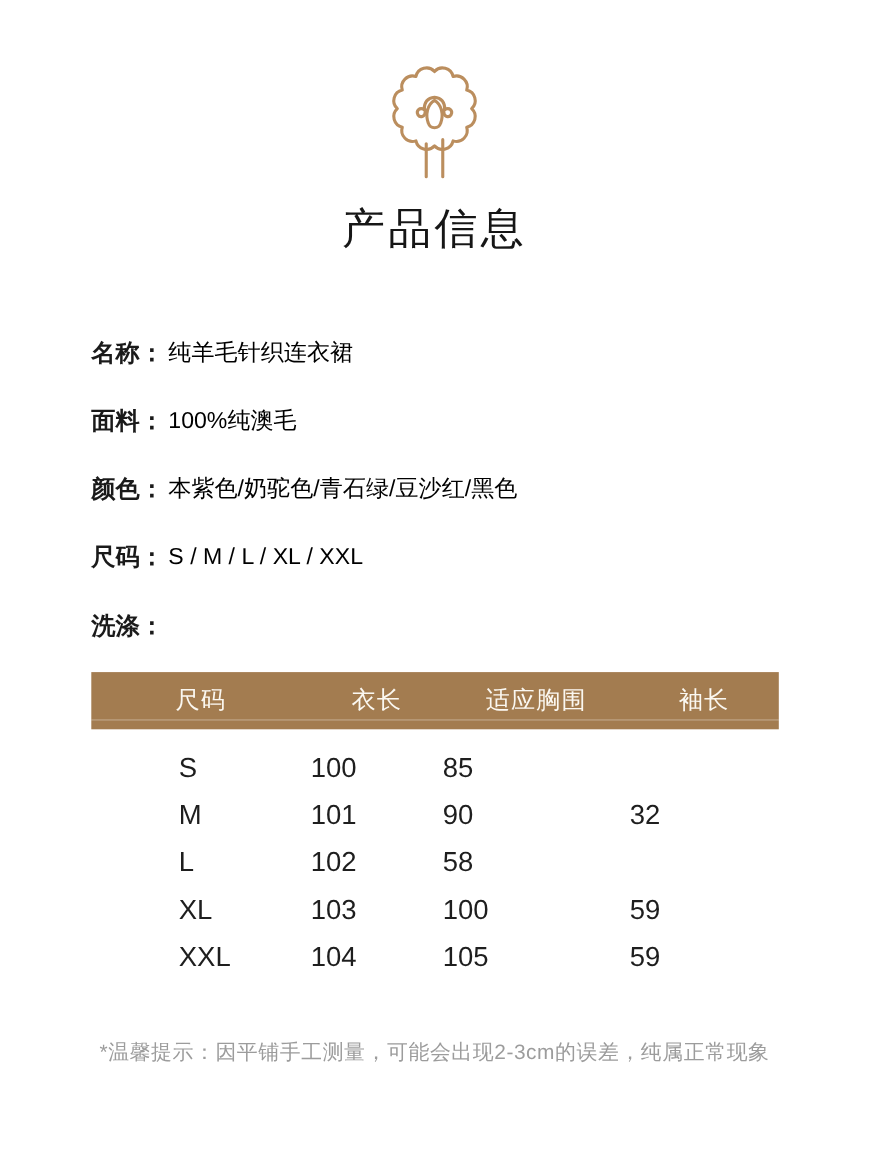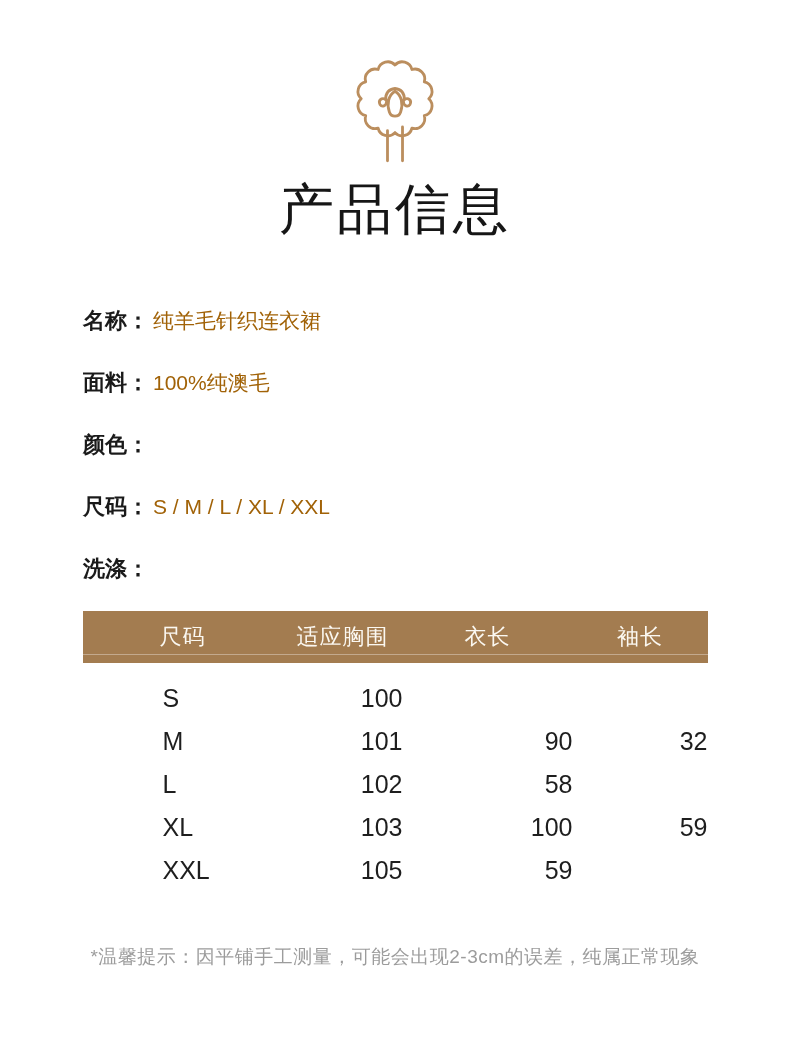--- a/index.html
+++ b/index.html
@@ -7,33 +7,33 @@
     width: 790px; height: 1055px; background: #ffffff;
     font-family: "Liberation Sans", sans-serif;
     overflow: hidden; position: relative;
   }
   
   .logo-wrap { width: 110px; margin: 50px auto 0; }
   .logo-wrap svg { display: block; width: 110px; height: 122px; }
   
   .page-title {
     margin: 4px 0 0; text-align: center;
-    font-size: 55px; font-weight: 300; letter-spacing: 3px;
+    font-size: 39px; font-weight: 300; letter-spacing: 3px;
     color: #161616; line-height: 66px;
   }
   
   .details { margin: 56px 0 0 83px; width: 640px; }
   .detail-row { display: flex; align-items: flex-start; margin-bottom: 17px; }
   .detail-label {
     flex: 0 0 auto; font-size: 22px; font-weight: bold;
     color: #1a1a1a; line-height: 45px; white-space: nowrap;
   }
   .detail-colon { font-size: 22px; font-weight: bold; color: #1a1a1a; line-height: 45px; }
   .detail-value {
-    font-size: 21px; color: #a16207; line-height: 45px; margin-left: 4px;
+    font-size: 21px; color: #000000; line-height: 45px; margin-left: 4px;
   }
   .detail-value.wide { width: 565px; }
   
   .size-table { width: 625px; margin: 20px auto 0; }
   .st-header {
     position: relative; height: 52px; background: #a37c50;
     display: grid; grid-template-columns: 200px 120px 170px 135px;
     align-items: center;
   }
   .st-header .cell {
@@ -41,21 +41,21 @@
   }
   .st-header-line {
     position: absolute; left: 0; right: 0; bottom: 8px;
     height: 1px; background: rgba(255,255,255,0.35);
   }
   .st-body { padding-top: 14px; }
   .st-row {
     display: grid; grid-template-columns: 200px 120px 170px 135px;
     height: 43px; align-items: center;
   }
-  .st-row .cell { text-align: right; font-size: 25px; color: #1e1e1e; }
+  .st-row .cell { text-align: left; font-size: 25px; color: #1e1e1e; }
   .st-row .cell.size-col { text-align: left; padding-left: 80px; }
   
   .footnote {
     margin-top: 52px; text-align: center;
     font-size: 19px; color: #9c9c9c; letter-spacing: 0.5px;
   }
 </style>
 </head>
 <body>
 
@@ -104,48 +104,50 @@
 
     <div class="detail-row">
       <span class="detail-label">面料</span>
       <span class="detail-colon">：</span>
       <span class="detail-value">100%纯澳毛</span>
     </div>
 
     <div class="detail-row">
       <span class="detail-label">颜色</span>
       <span class="detail-colon">：</span>
+      <span class="detail-value">本紫色/奶驼色/青石绿/豆沙红/黑色</span>
     </div>
 
     <div class="detail-row">
       <span class="detail-label">尺码</span>
       <span class="detail-colon">：</span>
       <span class="detail-value">S / M / L / XL / XXL</span>
     </div>
 
     <div class="detail-row">
       <span class="detail-label">洗涤</span>
       <span class="detail-colon">：</span>
     </div>
 
   </div>
 
   <div class="size-table">
     <div class="st-header">
       <span class="cell">尺码</span>
+      <span class="cell">衣长</span>
       <span class="cell">适应胸围</span>
-      <span class="cell">衣长</span>
       <span class="cell">袖长</span>
       <span class="st-header-line"></span>
     </div>
     <div class="st-body">
 
       <div class="st-row">
         <span class="cell size-col">S</span>
         <span class="cell">100</span>
+        <span class="cell">85</span>
       </div>
 
       <div class="st-row">
         <span class="cell size-col">M</span>
         <span class="cell">101</span>
         <span class="cell">90</span>
         <span class="cell">32</span>
       </div>
 
       <div class="st-row">
@@ -156,20 +158,21 @@
 
       <div class="st-row">
         <span class="cell size-col">XL</span>
         <span class="cell">103</span>
         <span class="cell">100</span>
         <span class="cell">59</span>
       </div>
 
       <div class="st-row">
         <span class="cell size-col">XXL</span>
+        <span class="cell">104</span>
         <span class="cell">105</span>
         <span class="cell">59</span>
       </div>
 
     </div>
   </div>
 
   <div class="footnote">*温馨提示：因平铺手工测量，可能会出现2-3cm的误差，纯属正常现象</div>
 
 </div>

